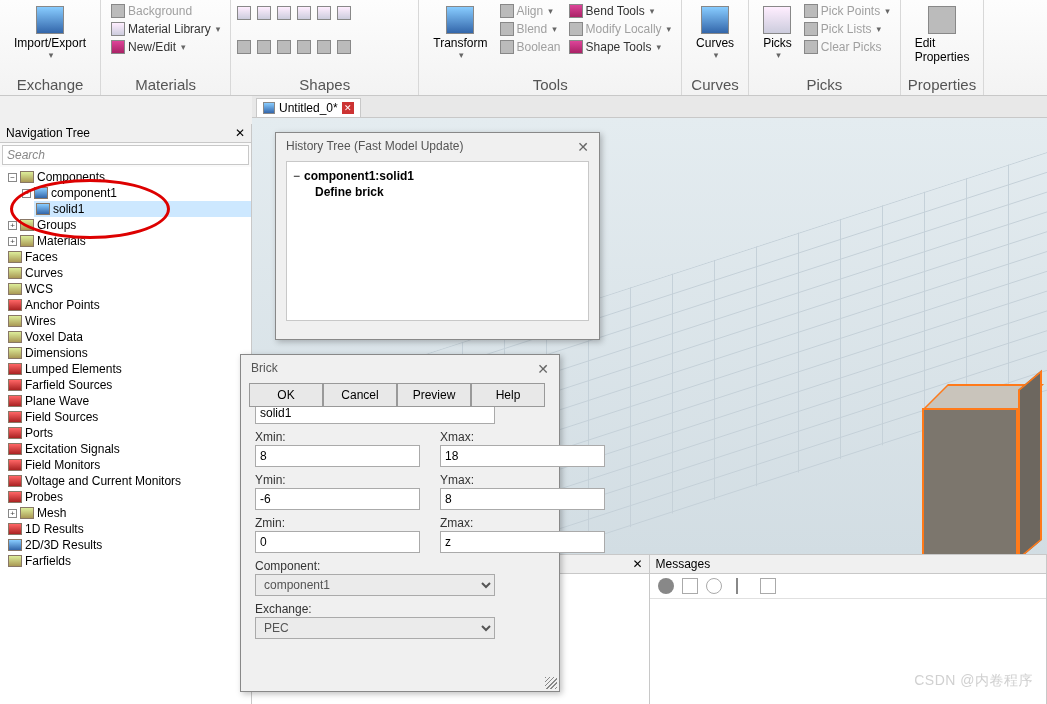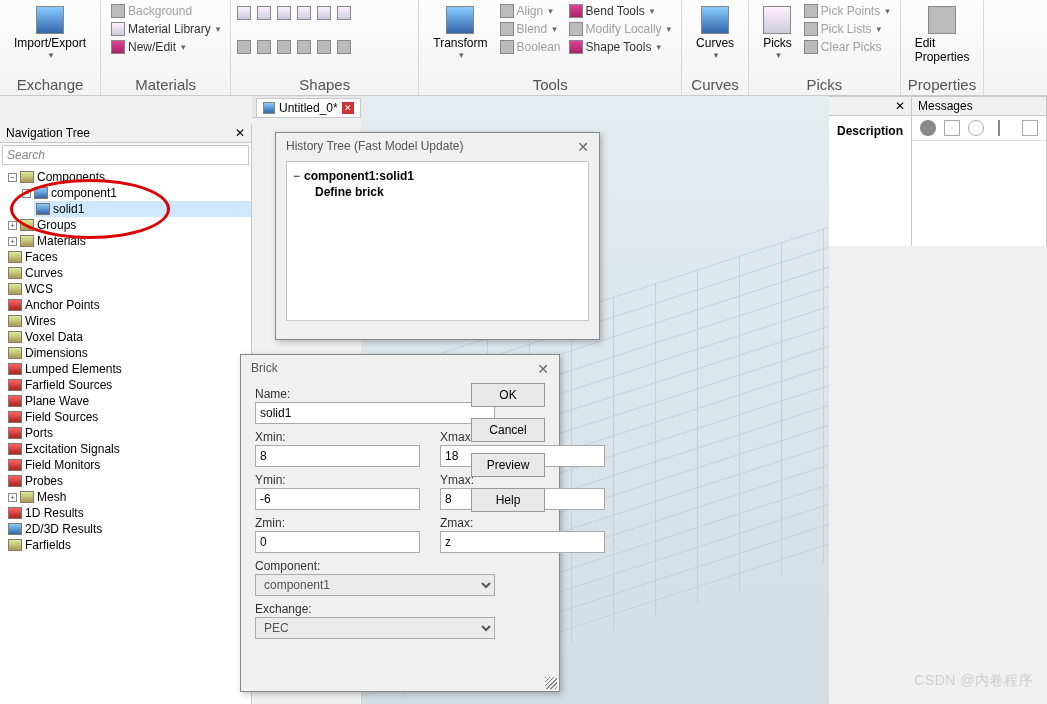--- a/index.html
+++ b/index.html
@@ -26,21 +26,21 @@
 .tree { flex: 1; overflow: auto; padding: 2px 0 2px 6px; background: #fff; position: relative; }
 .tnode { display: flex; align-items: center; gap: 3px; padding: 0 2px; line-height: 16px; cursor: pointer; white-space: nowrap; }
 .tnode.sel { background: #cde8ff; }
 .tnode .tic { width: 14px; height: 12px; background: linear-gradient(#de9,#a95); border: 1px solid #876; }
 .tnode .tic.r { background: linear-gradient(#f66,#a22); }
 .tnode .tic.b { background: linear-gradient(#8cf,#36a); }
 .tnode .exp { width: 9px; height: 9px; border: 1px solid #888; font-size: 8px; line-height: 7px; text-align: center; color: #444; }
 .ind1{margin-left:14px;} .ind2{margin-left:28px;}
 .redcircle { position: absolute; left: 10px; top: 12px; width: 160px; height: 60px; border: 3px solid #d00; border-radius: 50%; pointer-events: none; }
 
-.right { flex: 1; display: flex; flex-direction: row; position: relative; }
+.right { flex: 1; display: flex; flex-direction: column; position: relative; }
 .tabbar { height: 22px; background: #e8e8e8; border-bottom: 1px solid #c8c8c8; display: flex; align-items: end; padding-left: 4px; }
 .tab { background: #fff; border: 1px solid #c8c8c8; border-bottom: none; padding: 2px 6px; display: flex; align-items: center; gap: 4px; font-family: monospace; }
 .tab .close { width: 12px; height: 12px; background: #c33; color: #fff; font-size: 9px; text-align: center; line-height: 12px; cursor: pointer; }
 .viewport { flex: 1; background: linear-gradient(#e4ecf0,#d2dde3); position: relative; overflow: hidden; }
 .grid { position: absolute; inset: 0; background-image: linear-gradient(#c4d0d8 1px,transparent 1px),linear-gradient(90deg,#c4d0d8 1px,transparent 1px); background-size: 42px 36px; transform: skewY(-18deg) scaleY(0.55); transform-origin: 60% 70%; }
 .brick3d { position: absolute; left: 670px; top: 260px; width: 120px; height: 200px; }
 .brick3d .front{position:absolute;left:0;top:30px;width:96px;height:170px;background:#7c766d;border:2px solid #ff7a1a;}
 .brick3d .side{position:absolute;left:96px;top:12px;width:24px;height:170px;background:#6d675f;border:2px solid #ff7a1a;transform:skewY(-40deg);transform-origin:left;}
 .brick3d .top{position:absolute;left:0;top:6px;width:96px;height:26px;background:#c9c4bb;border:2px solid #ff7a1a;transform:skewX(-45deg);transform-origin:bottom;}
 
@@ -59,21 +59,21 @@
 .hist .body { margin:0 10px 10px 10px; background:#fff; border:1px solid #c8c8c8; height:160px; padding:6px; }
 .hist .body .row{display:flex;align-items:center;gap:4px;line-height:16px;}
 
 .brickdlg { left:240px; top:354px; width:320px; height:338px; }
 .brickdlg .body { padding:4px 14px 10px 14px; }
 .fld { display:flex; flex-direction:column; margin-bottom:6px; }
 .fld label{color:#333;margin-bottom:1px;}
 .fld input,.fld select{border:1px solid #aaa;padding:2px 4px;background:#fff;height:22px;}
 .fld select.dis{background:#ebebeb;color:#555;}
 .twocol{display:flex;gap:20px;} .twocol .fld{flex:1;}
-.btncol{position:absolute;right:14px;top:28px;display:flex;flex-direction:column;gap:11px;justify-content:space-between;}
+.btncol{position:absolute;right:14px;top:28px;display:flex;flex-direction:row;gap:0;justify-content:space-between;}
 .btncol button{width:74px;height:24px;background:#e8e8e8;border:1px solid #999;cursor:pointer;}
 .resize{position:absolute;right:2px;bottom:2px;width:12px;height:12px;background:repeating-linear-gradient(135deg,#888 0 1px,transparent 1px 3px);}
 
 .arrows{position:absolute;inset:0;pointer-events:none;}
 .watermark{position:absolute;right:14px;bottom:14px;color:rgba(200,200,200,.85);font-size:14px;letter-spacing:.5px;}
 </style>
 </head>
 <body>
 
 <div class="ribbon">
@@ -290,20 +290,24 @@
           <span class="tic r"></span>
           <span>Ports</span>
         </div>
       <div class="tnode">
           <span class="tic r"></span>
           <span>Excitation Signals</span>
         </div>
       <div class="tnode">
           <span class="tic r"></span>
           <span>Field Monitors</span>
+        </div>
+      <div class="tnode">
+          <span class="tic r"></span>
+          <span>Voltage and Current Monitors</span>
         </div>
       <div class="tnode">
           <span class="tic r"></span>
           <span>Probes</span>
         </div>
       <div class="tnode">
           <span class="exp">+</span>
           <span class="tic"></span>
           <span>Mesh</span>
         </div>

